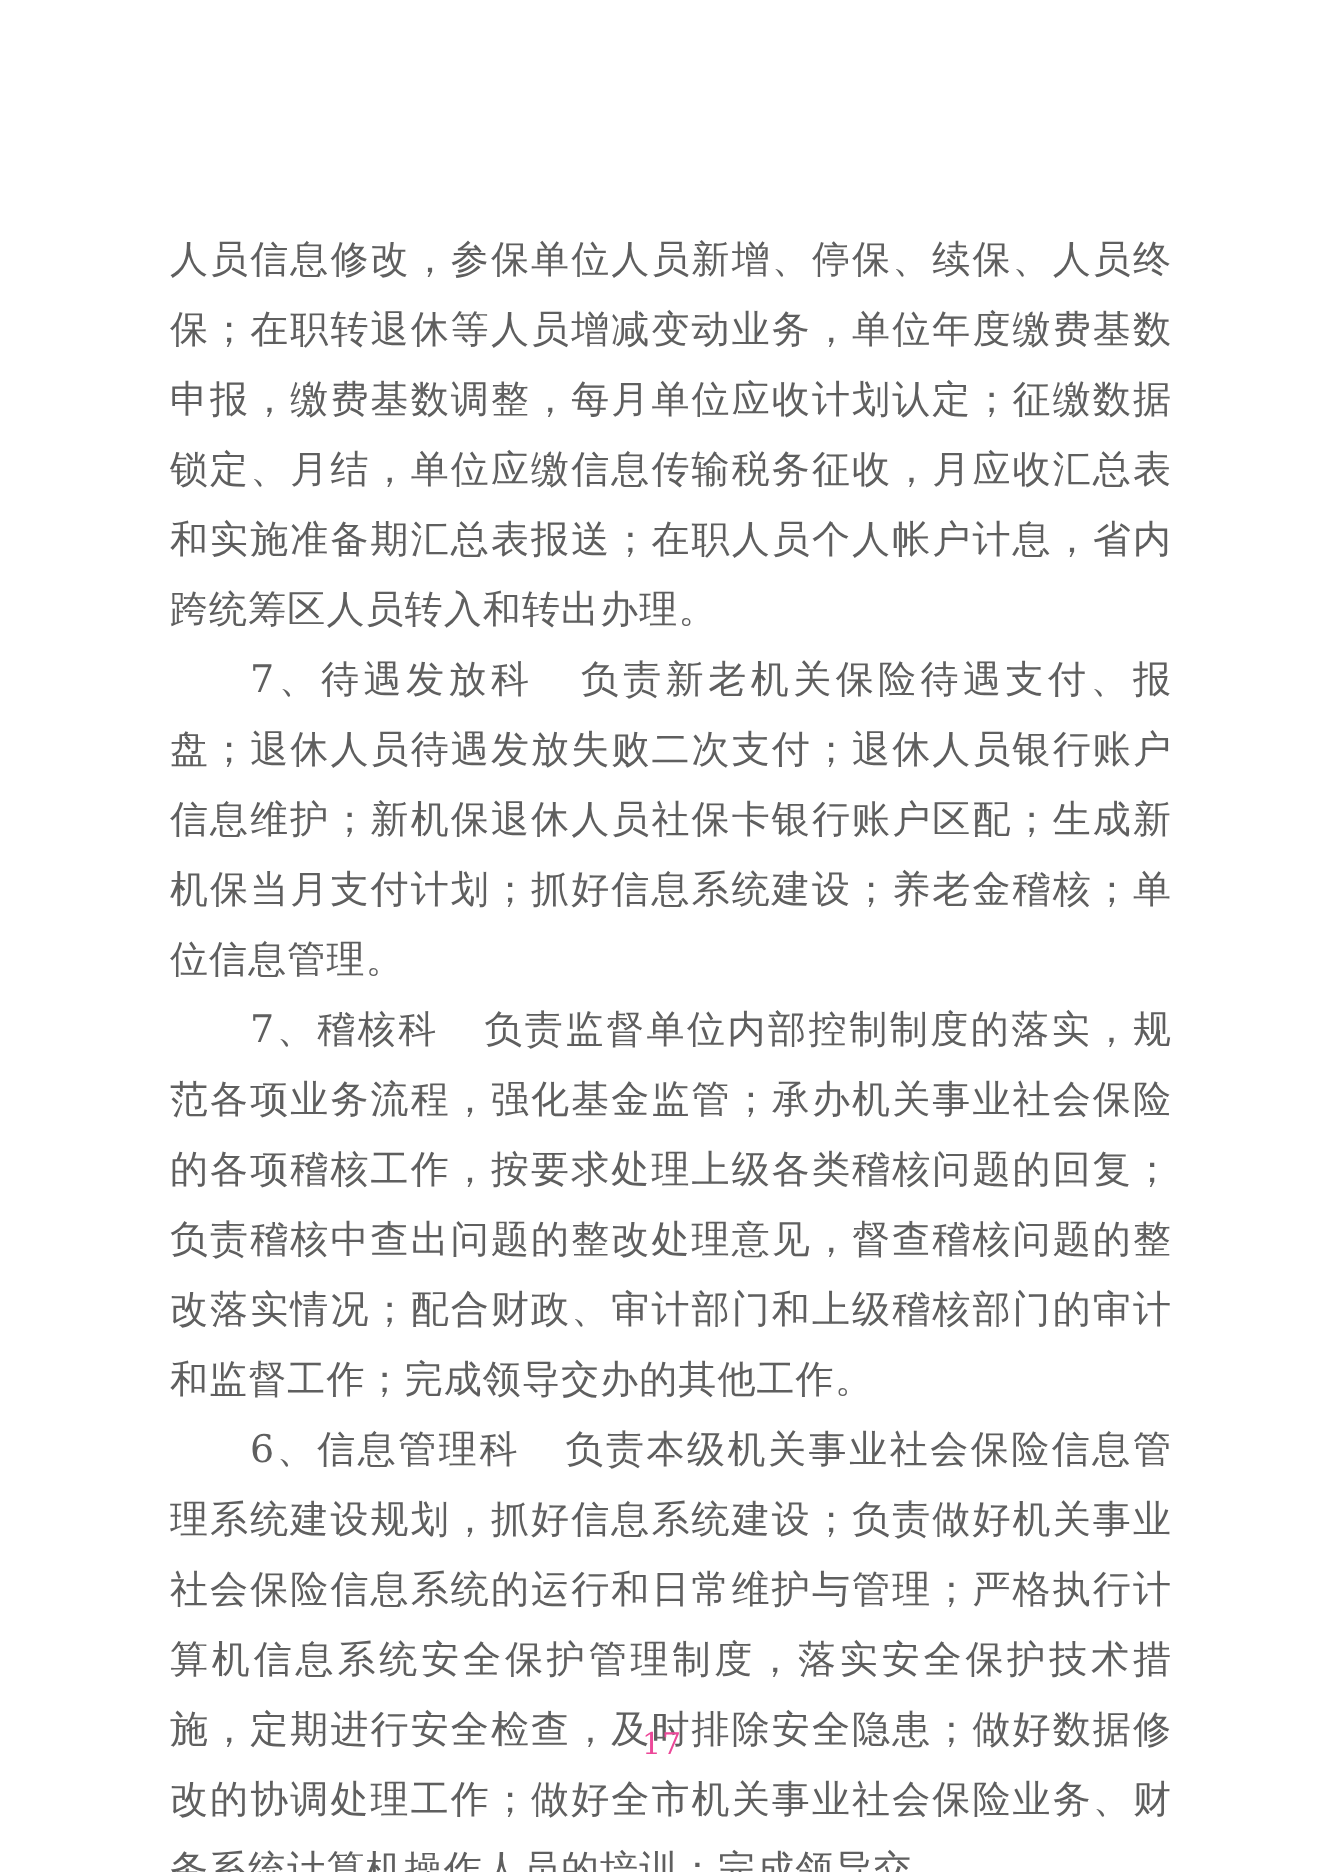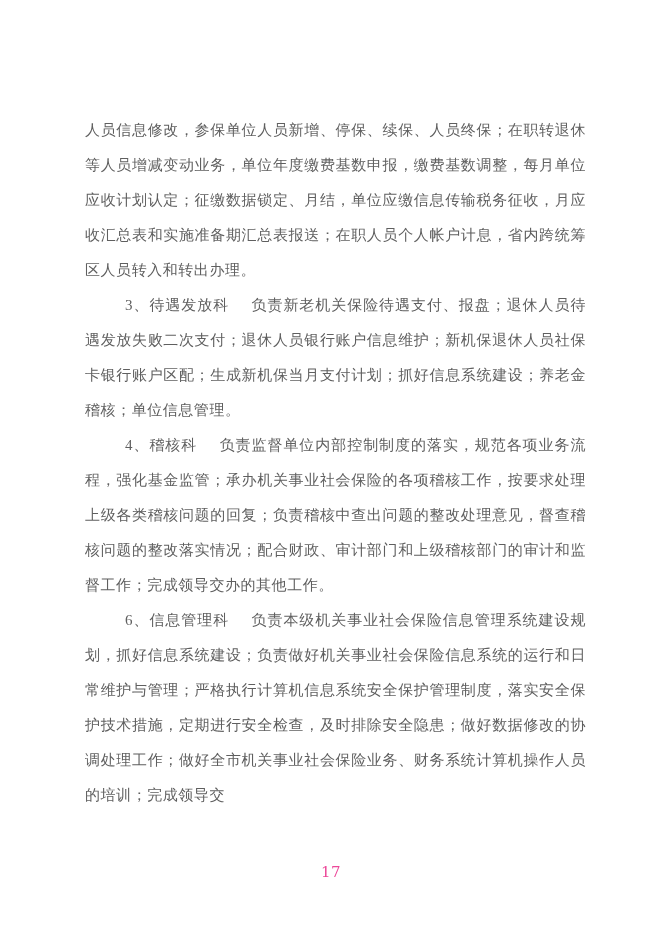--- a/index.html
+++ b/index.html
@@ -16,29 +16,28 @@
     font-family: "DejaVu Serif", "Liberation Serif", serif;
   }
   .text-block {
     position: absolute;
     left: 85px;
     top: 113px;
     width: 501px;
   }
   .para {
     margin: 0 0 0 0;
-    font-size: 15px;
+    font-size: 19px;
     line-height: 35px;
     color: #5f5f5f;
     text-align: justify;
     text-justify: inter-character;
     letter-spacing: 0.55px;
     font-weight: 400;
     text-rendering: optimizeLegibility;
-    font-family: Liberation Serif, serif;
     -webkit-font-smoothing: antialiased;
   }
   .para.indent {
     text-indent: 40px;
   }
   .para + .para {
     margin-top: 0;
   }
   .hdr-gap {
     display: inline-block;
@@ -62,25 +61,25 @@
 
 <div class="page">
 
   <div class="text-block">
 
     <p class="para">
       <span>人员信息修改，参保单位人员新增、停保、续保、人员终保；在职转退休等人员增减变动业务，单位年度缴费基数申报，缴费基数调整，每月单位应收计划认定；征缴数据锁定、月结，单位应缴信息传输税务征收，月应收汇总表和实施准备期汇总表报送；在职人员个人帐户计息，省内跨统筹区人员转入和转出办理。</span>
     </p>
 
     <p class="para indent">
-      <span>3、待遇发放科</span><span class="hdr-gap"></span><span>负责新老机关保险待遇支付、报盘；退休人员待遇发放失败二次支付；退休人员银行账户信息维护；新机保退休人员社保卡银行账户区配；生成新机保当月支付计划；抓好信息系统建设；养老金稽核；单位信息管理。</span>
+      <span>7、待遇发放科</span><span class="hdr-gap"></span><span>负责新老机关保险待遇支付、报盘；退休人员待遇发放失败二次支付；退休人员银行账户信息维护；新机保退休人员社保卡银行账户区配；生成新机保当月支付计划；抓好信息系统建设；养老金稽核；单位信息管理。</span>
     </p>
 
     <p class="para indent">
-      <span>4、稽核科</span><span class="hdr-gap"></span><span>负责监督单位内部控制制度的落实，规范各项业务流程，强化基金监管；承办机关事业社会保险的各项稽核工作，按要求处理上级各类稽核问题的回复；负责稽核中查出问题的整改处理意见，督查稽核问题的整改落实情况；配合财政、审计部门和上级稽核部门的审计和监督工作；完成领导交办的其他工作。</span>
+      <span>7、稽核科</span><span class="hdr-gap"></span><span>负责监督单位内部控制制度的落实，规范各项业务流程，强化基金监管；承办机关事业社会保险的各项稽核工作，按要求处理上级各类稽核问题的回复；负责稽核中查出问题的整改处理意见，督查稽核问题的整改落实情况；配合财政、审计部门和上级稽核部门的审计和监督工作；完成领导交办的其他工作。</span>
     </p>
 
     <p class="para indent">
       <span>6、信息管理科</span><span class="hdr-gap"></span><span>负责本级机关事业社会保险信息管理系统建设规划，抓好信息系统建设；负责做好机关事业社会保险信息系统的运行和日常维护与管理；严格执行计算机信息系统安全保护管理制度，落实安全保护技术措施，定期进行安全检查，及时排除安全隐患；做好数据修改的协调处理工作；做好全市机关事业社会保险业务、财务系统计算机操作人员的培训；完成领导交</span>
     </p>
 
   </div>
 
   <div class="page-number">17</div>
 

